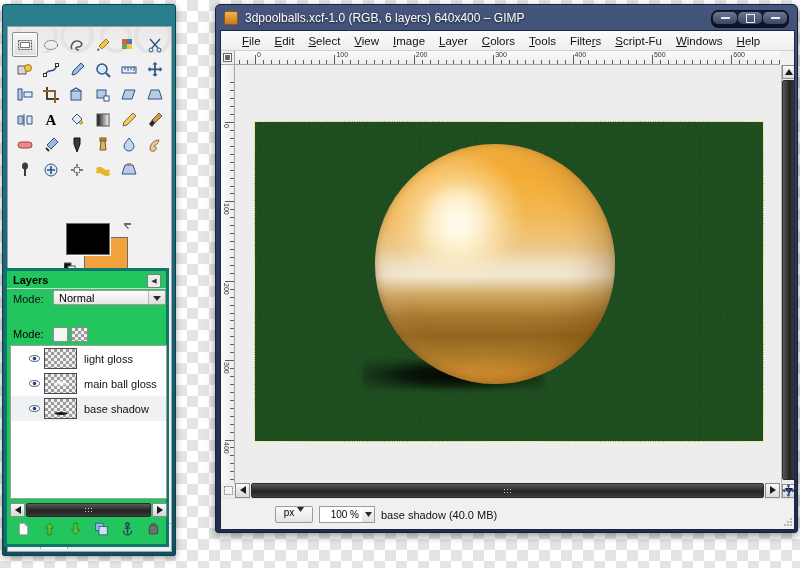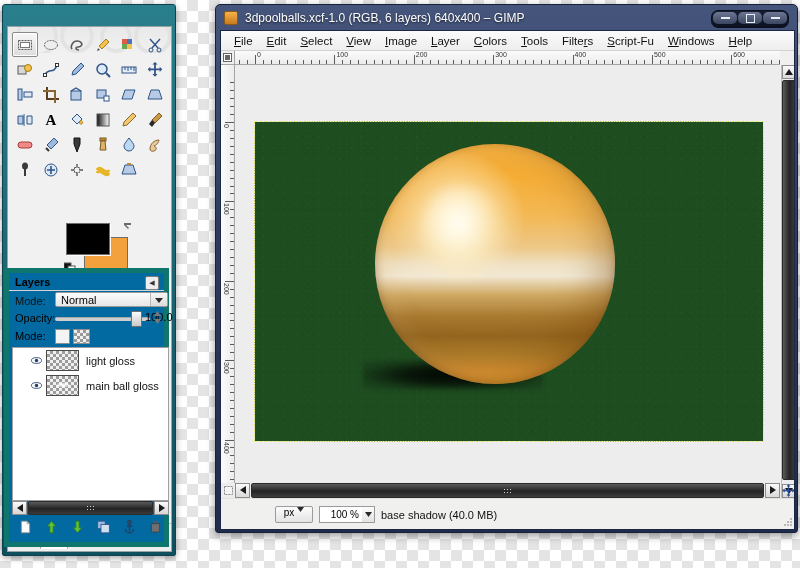--- a/index.html
+++ b/index.html
@@ -86,21 +86,21 @@
     border-top:1px solid #bdbdbd;background:#efefef;
     display:flex;align-items:center;padding-left:3px;box-sizing:border-box;gap:1px;
   }
   .tbtab{width:28px;height:23px;display:flex;align-items:center;justify-content:center;
          box-sizing:border-box;}
   .tbtab.sel{background:#ffffff;border:1px solid #9a9a9a;border-bottom-color:#ffffff;border-radius:2px 2px 0 0;}
 
   
   #layers{
     position:absolute;left:4px;top:268px;width:165px;height:279px;
-    background:#0369a1;border:5px solid #0f766e;box-sizing:border-box;
+    background:#22c55e;border:3px solid #0f766e;box-sizing:border-box;
   }
   #lay-head{height:17px;display:flex;align-items:center;border-bottom:1px solid #d4d4d4;}
   #lay-title{font-weight:bold;font-size:11px;margin-left:6px;}
   #lay-menubtn{position:absolute;right:5px;top:3px;width:12px;height:12px;
     border:1px solid #7d7d7d;background:#ededed;border-radius:2px;
     display:flex;align-items:center;justify-content:center;font-size:7px;color:#333;}
   .lrow{display:flex;align-items:center;height:17px;padding-left:6px;gap:6px;}
   .llab{font-size:11px;color:#111;}
   #mode-select{
     position:absolute;left:46px;top:19px;width:113px;height:15px;
@@ -181,21 +181,21 @@
   .wbtn{width:24px;height:12px;border-radius:5px;
     background:linear-gradient(180deg,#6c7894,#3b465f);
     display:flex;align-items:center;justify-content:center;}
   .wbtn i{display:block;background:#e8ecf4;}
 
   #gclient{
     position:absolute;left:4px;top:25px;width:575px;height:500px;
     background:#f0f0ef;border:1px solid #1b2744;box-sizing:border-box;overflow:hidden;
   }
   #menubar{
-    height:19px;display:flex;align-items:center;padding-left:6px;gap:0;
+    height:19px;display:flex;align-items:center;padding-left:14px;gap:0;
     background:linear-gradient(180deg,#fbfbfb,#eeeeee);
     border-bottom:1px solid #d2d2d2;
   }
   .menu{font-size:11.5px;padding:1px 7px;color:#111;}
   .menu u{text-decoration:underline;}
 
   
   #doc{position:absolute;left:0;top:20px;width:575px;height:479px;}
   #ruler-corner{position:absolute;left:0;top:0;width:14px;height:14px;
     background:#efefef;border-right:1px solid #a5a5a5;border-bottom:1px solid #a5a5a5;
@@ -589,34 +589,20 @@
   </div>
   <div id="mode-select">
     <span id="mode-value">Normal</span>
     <span id="mode-arrow">
       <svg width="8" height="6" viewBox="0 0 8 6">
           <path d="M0 1h8L4 6z" fill="#2a2a2a"></path>
         </svg>
     </span>
   </div>
 
-  <div id="opacity-row">
-    <span id="op-label">Opacity:</span>
-    <div id="op-track"></div>
-    <div id="op-handle"></div>
-    <span id="op-value">100.0</span>
-    <span id="op-spin">
-      <svg width="7" height="5" viewBox="0 0 7 5">
-          <path d="M3.5 0L7 5H0z" fill="#777"></path>
-        </svg>
-      <svg width="7" height="5" viewBox="0 0 7 5">
-          <path d="M3.5 5L0 0h7z" fill="#777"></path>
-        </svg>
-    </span>
-  </div>
 
   <div id="lock-row">
     <span id="lock-label">Mode:</span>
     <div id="lock-alpha"></div>
     <div id="lock-px"></div>
   </div>
 
   <div id="layer-list">
       <div class="layer-item">
         <span class="eye">
@@ -632,20 +618,32 @@
         <span class="eye">
           <svg width="15" height="13" viewBox="0 0 18 18">
             <ellipse cx="9" cy="9" rx="7" ry="4" fill="#fff" stroke="#24406e" stroke-width="1.2"></ellipse>
             <circle cx="9" cy="9" r="2.4" fill="#24406e"></circle>
           </svg>
         </span>
         <span class="thumb">
           <div style="position:absolute;left:50%;top:45%;transform:translate(-50%,-50%);width:14px;height:5px;border-radius:50%;background:radial-gradient(ellipse,#ffffff,rgba(255,255,255,0));"></div>
         </span>
         <span class="layer-name">main ball gloss</span>
+      </div>
+      <div class="layer-item active">
+        <span class="eye">
+          <svg width="15" height="13" viewBox="0 0 18 18">
+            <ellipse cx="9" cy="9" rx="7" ry="4" fill="#fff" stroke="#24406e" stroke-width="1.2"></ellipse>
+            <circle cx="9" cy="9" r="2.4" fill="#24406e"></circle>
+          </svg>
+        </span>
+        <span class="thumb">
+          <div style="position:absolute;left:50%;bottom:3px;transform:translateX(-50%);width:13px;height:3px;border-radius:50%;background:#111;"></div>
+        </span>
+        <span class="layer-name">base shadow</span>
       </div>
     </div>
 
   <div id="lay-hscroll">
     <div class="sc-arrow">
       <svg width="6" height="8" viewBox="0 0 6 8">
           <path d="M6 0v8L0 4z" fill="#1a1a1a"></path>
         </svg>
     </div>
     <div id="lay-hthumb">

